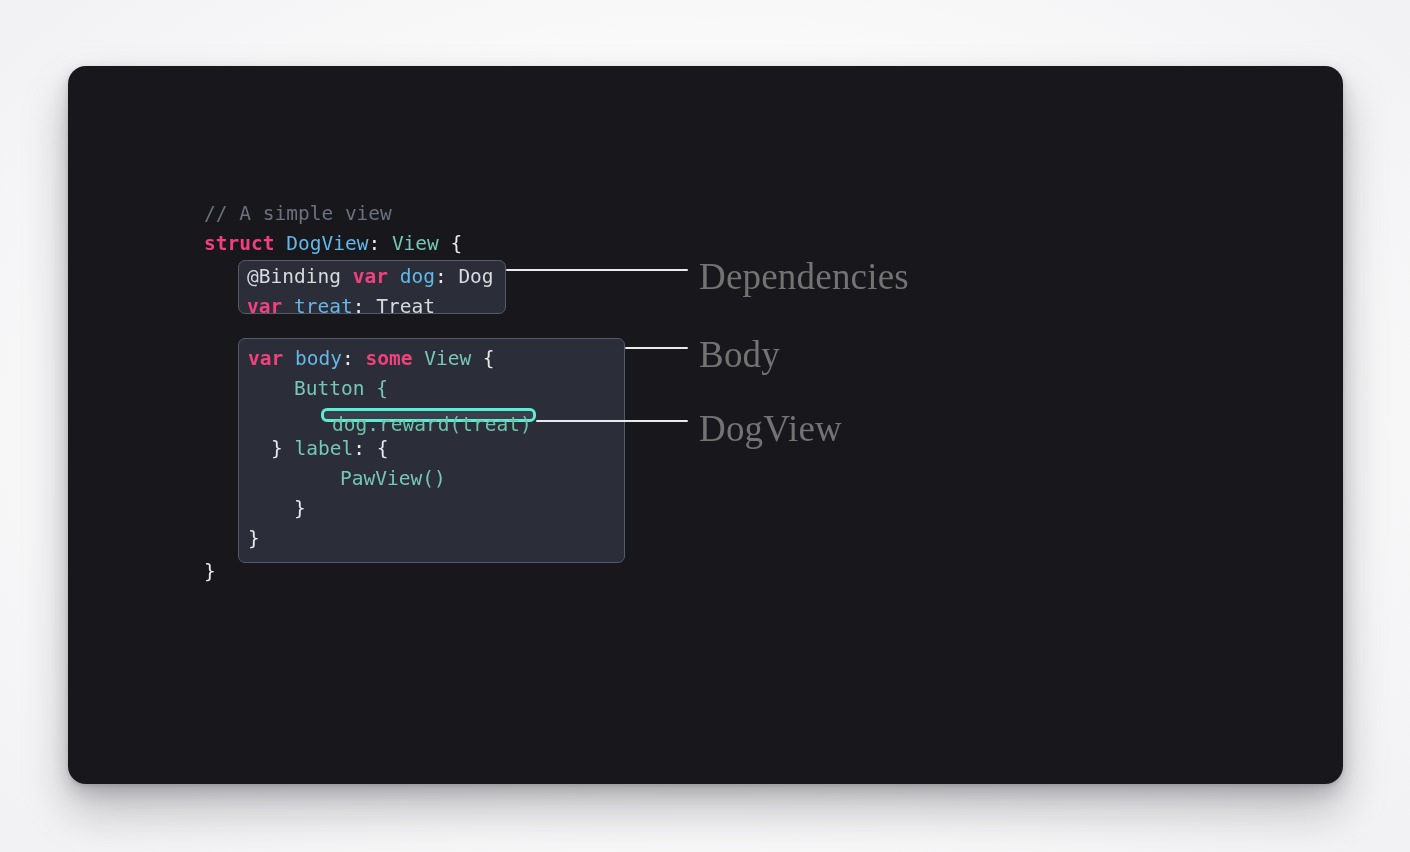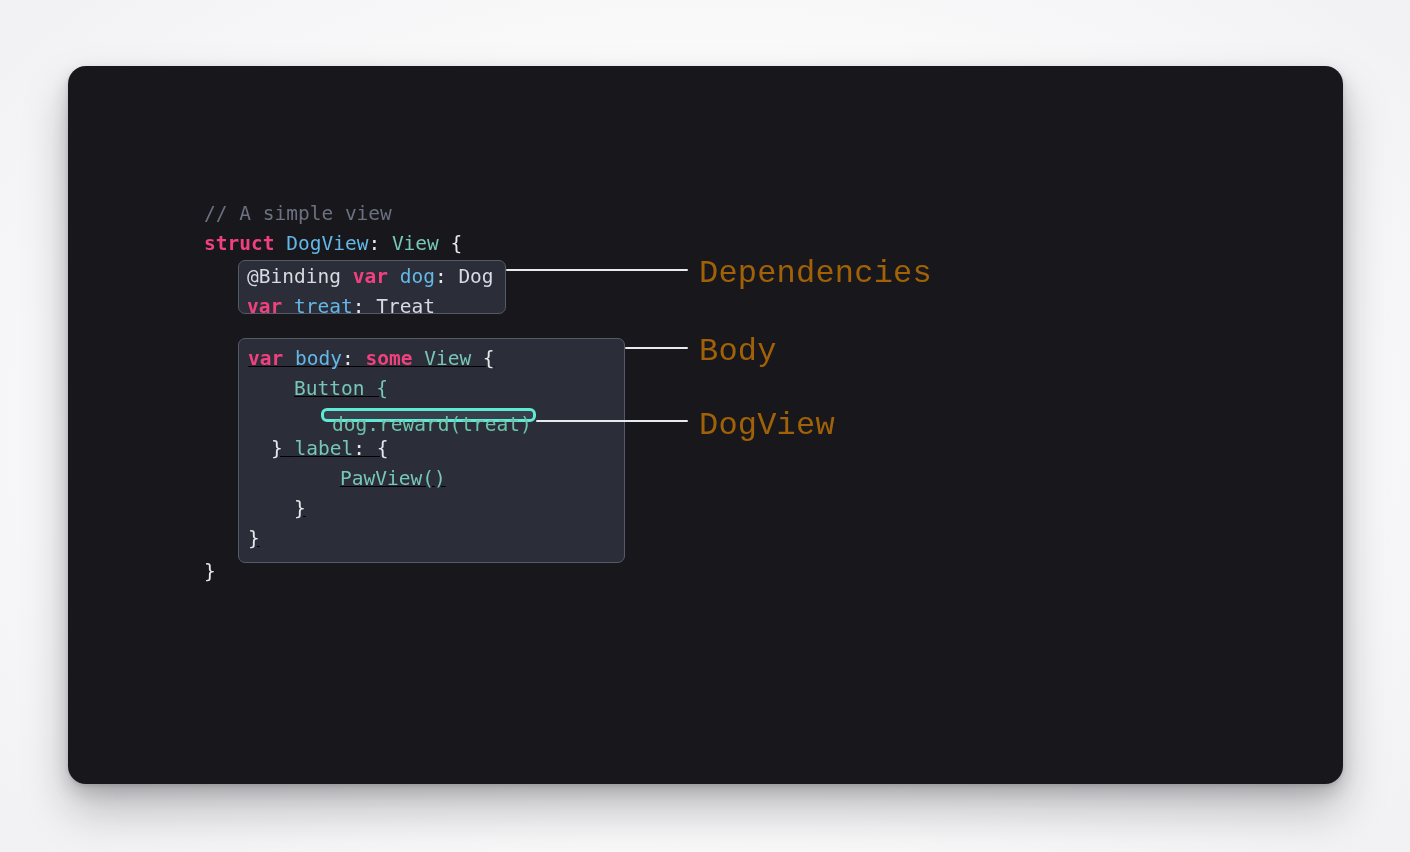--- a/index.html
+++ b/index.html
@@ -99,21 +99,20 @@
     width: 387px;
     height: 225px;
     background: #2b2e38;
     border: 1px solid #555a68;
     border-radius: 7px;
     box-sizing: border-box;
   }
   #body-code {
     position: static;
     padding: 5px 0 0 9px;
-    text-decoration: underline;
   }
 
   
   #action-chip {
     position: absolute;
     left: 253px;
     top: 342px;
     width: 215px;
     height: 14px;
     background: #3a3e4a;
@@ -134,23 +133,23 @@
     background: #e9eaee;
     border-radius: 1px;
   }
   #leader-deps   { left: 438px;  top: 203px; width: 182px; }
   #leader-body   { left: 557px;  top: 281px; width: 63px;  }
   #leader-action { left: 468px;  top: 354px; width: 152px; }
 
   
   .anno {
     position: absolute;
-    color: #a16207;
-    font-family: Liberation Mono, monospace;
-    font-size: 32px;
+    color: #737373;
+    font-family: Liberation Serif, serif;
+    font-size: 37px;
     font-weight: 400;
     letter-spacing: 0.2px;
     white-space: nowrap;
   }
   #anno-deps   { left: 631px; top: 189px; }
   #anno-body   { left: 631px; top: 267px; }
   #anno-action { left: 631px; top: 341px; }
 </style>
 </head>
 <body>

